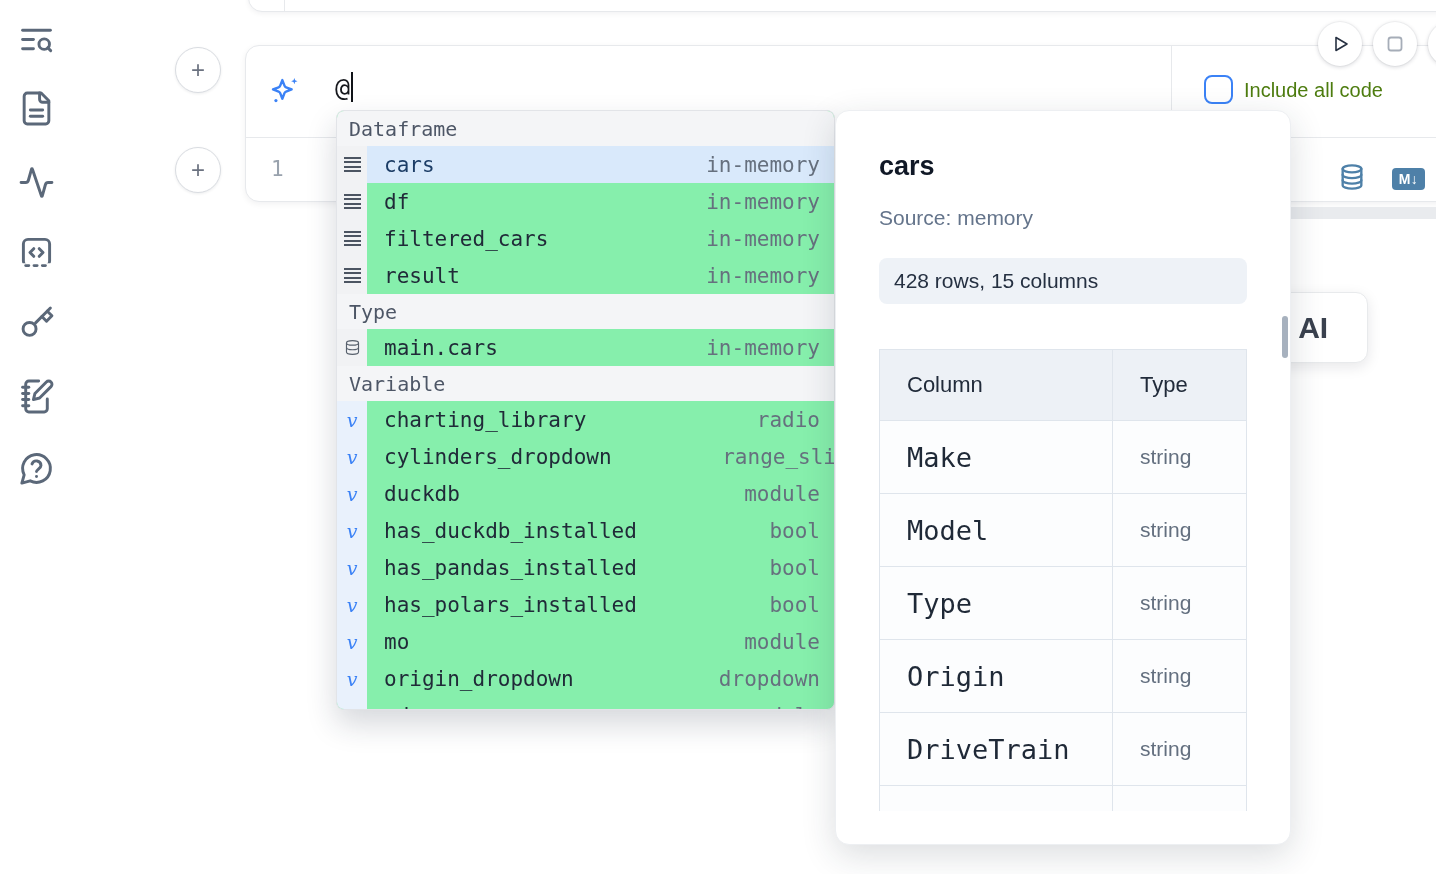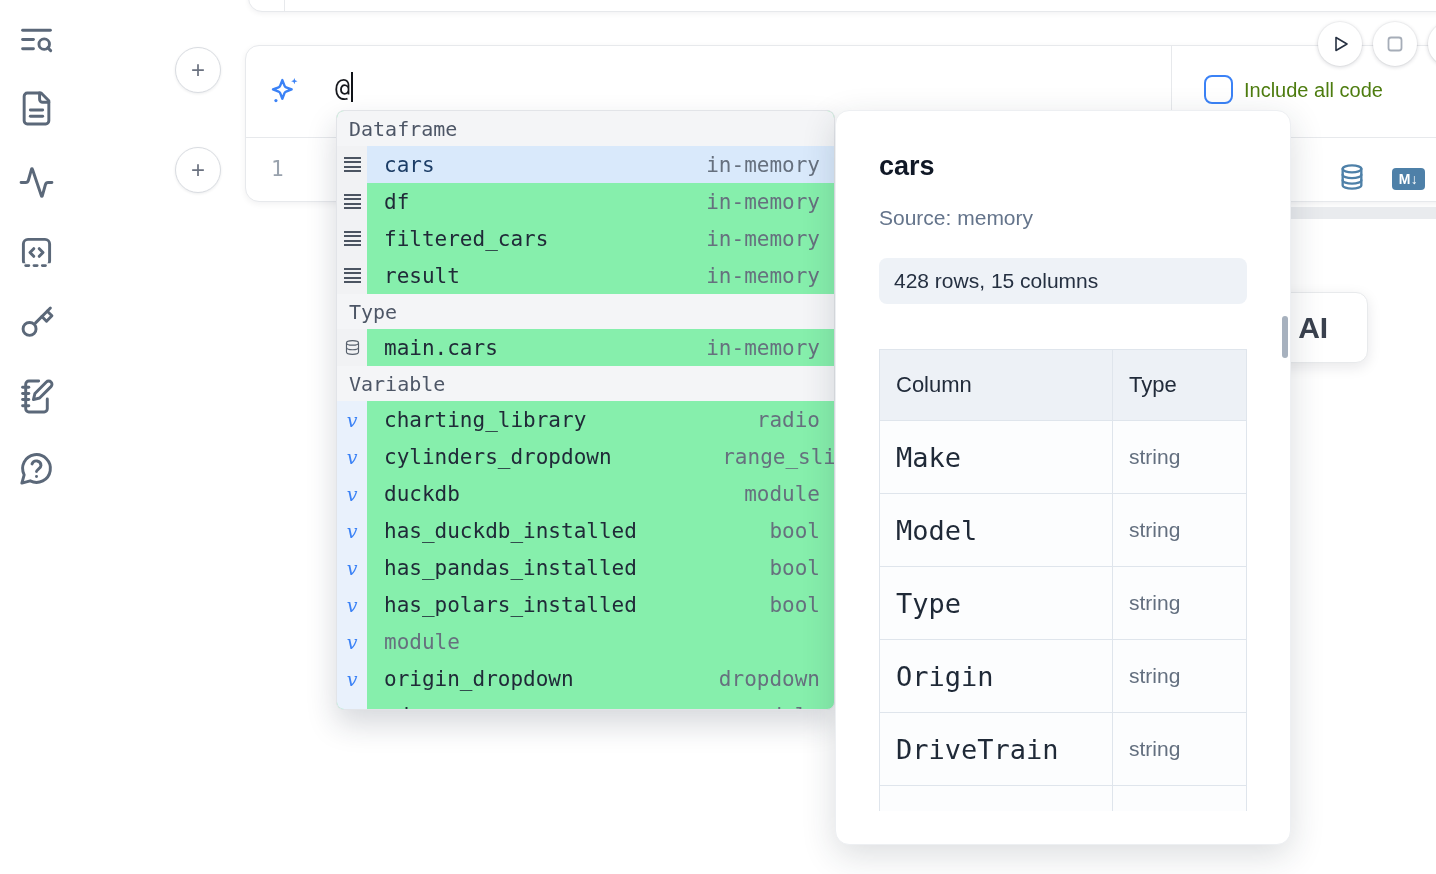--- a/index.html
+++ b/index.html
@@ -80,21 +80,21 @@
   
   .popup { position:absolute; left:835px; top:110px; width:456px; height:735px; background:#fff;
            border:1px solid #edeff2; border-radius:14px; z-index:40;
            box-shadow:0 10px 34px rgba(30,41,59,.16); }
   .pop-title { position:absolute; left:43px; top:40px; font-size:27px; font-weight:bold; color:#101826; }
   .pop-source { position:absolute; left:43px; top:95px; font-size:21px; color:#64748b; }
   .pop-pill { position:absolute; left:43px; top:147px; width:368px; height:46px; background:#eef2f7;
               border-radius:8px; font-size:21px; color:#253041; line-height:46px; padding-left:15px; }
   .pop-tablewrap { position:absolute; left:43px; top:238px; width:368px; height:462px; overflow:hidden; }
   table.schema { width:368px; border-collapse:collapse; table-layout:fixed; }
-  table.schema th, table.schema td { border:1px solid #dfe5ec; text-align:left; padding-left:16px; }
+  table.schema th, table.schema td { border:1px solid #dfe5ec; text-align:left; padding-left:27px; }
   table.schema col.c1 { width:233px; }
   table.schema th { height:71px; background:#edf1f6; font-size:22px; font-weight:normal; color:#212b3a; }
   table.schema td { height:73px; background:#fcfdfe; }
   td.colname { font-family:"DejaVu Sans Mono", monospace; font-size:27px; color:#1f2937; }
   td.coltype { font-size:21px; color:#636f7f;margin-top:43px; }
   tr.partial td { height:40px; }
   .pop-scroll-thumb { position:absolute; right:2px; top:205px; width:6px; height:42px; background:#a7b1be;
                       border-radius:3px; cursor:pointer; }
 
   
@@ -315,20 +315,21 @@
     <div class="cont">
         <span class="dname">has_polars_installed</span>
         <span class="dval">bool</span>
       </div>
   </div>
   <div class="drow">
     <div class="gut blue">
         <span class="vglyph">v</span>
       </div>
     <div class="cont">
+        <span class="dname">mo</span>
         <span class="dval">module</span>
       </div>
   </div>
   <div class="drow">
     <div class="gut blue">
         <span class="vglyph">v</span>
       </div>
     <div class="cont">
         <span class="dname">origin_dropdown</span>
         <span class="dval">dropdown</span>

